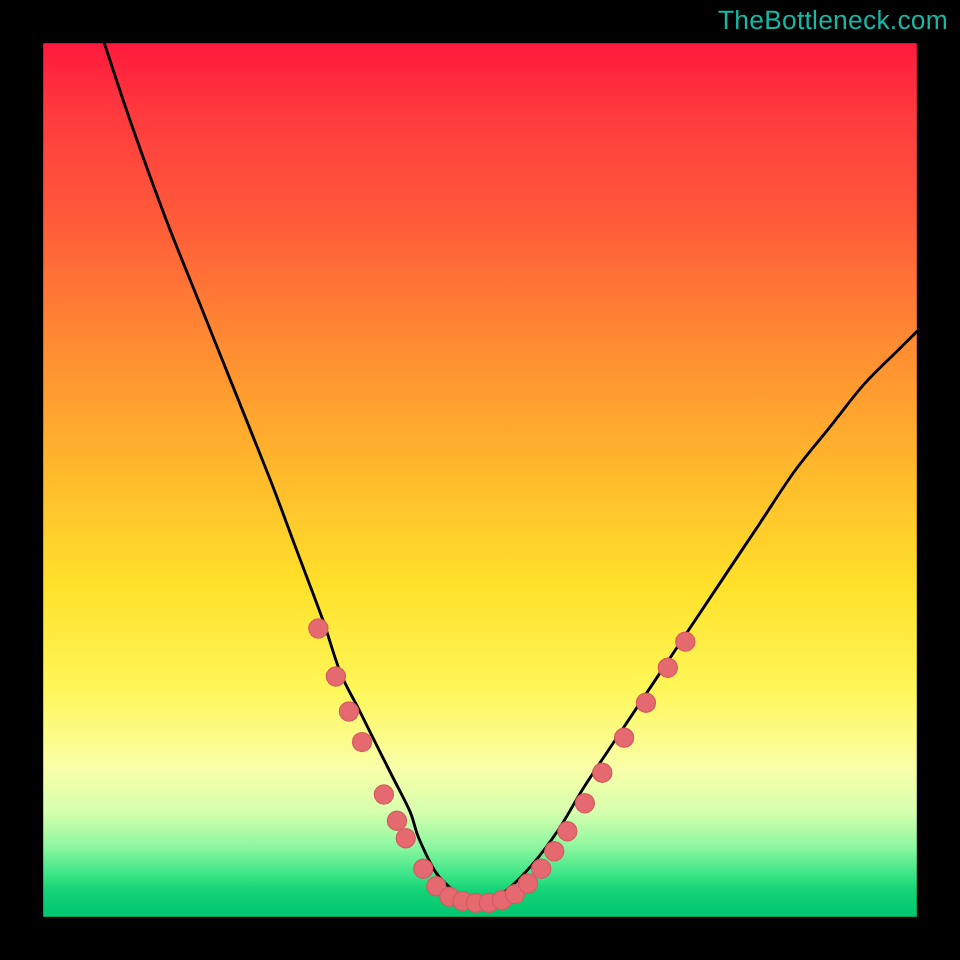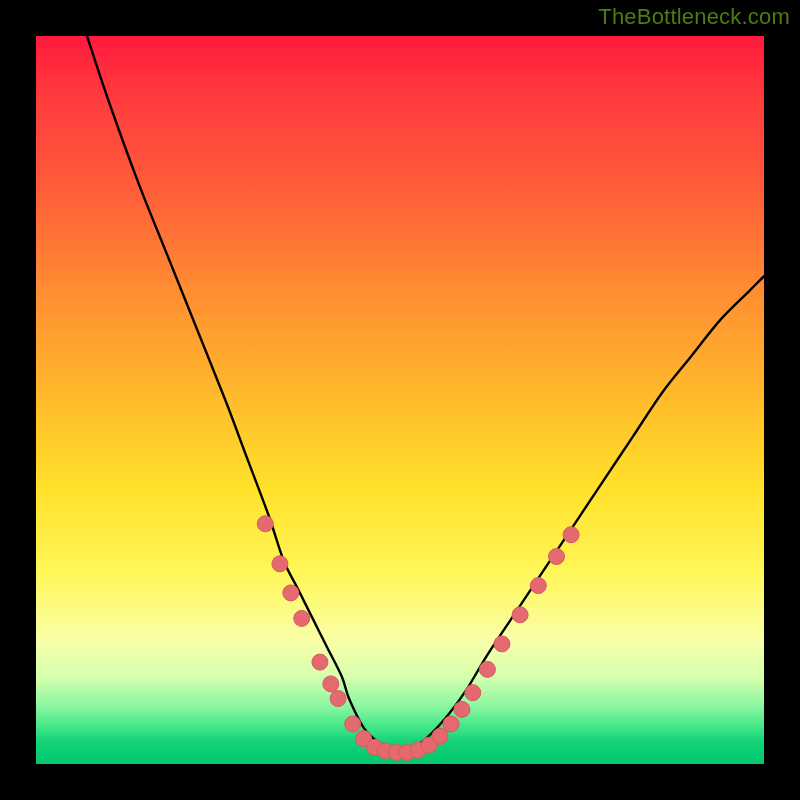--- a/index.html
+++ b/index.html
@@ -37,21 +37,21 @@
       #8cf7a0 92%,
       #3fe688 95%,
       #14d276 97%,
       #00c76f 100%
     );
   }
   .watermark {
     position: absolute;
     top: 4px;
     right: 10px;
-    color: #4d7c0f;
+    color: #14b8a6;
     font-size: 22px;
     font-weight: 500;
     letter-spacing: 0.2px;
     user-select: none;
   }
   svg.curve {
     position: absolute;
     left: 0;
     top: 0;
     width: 728px;

